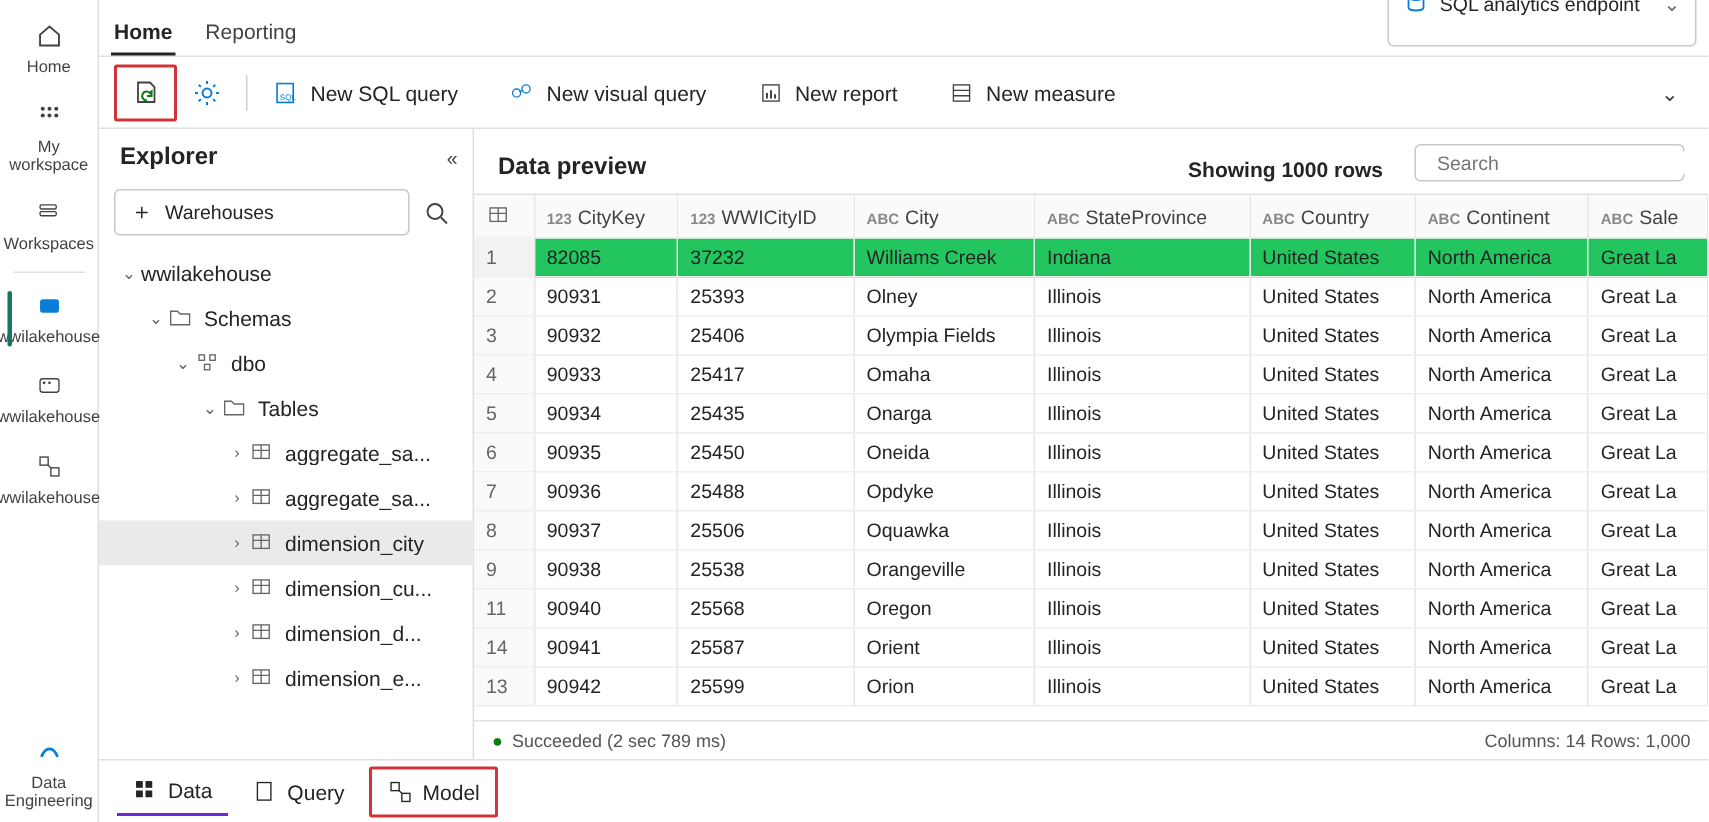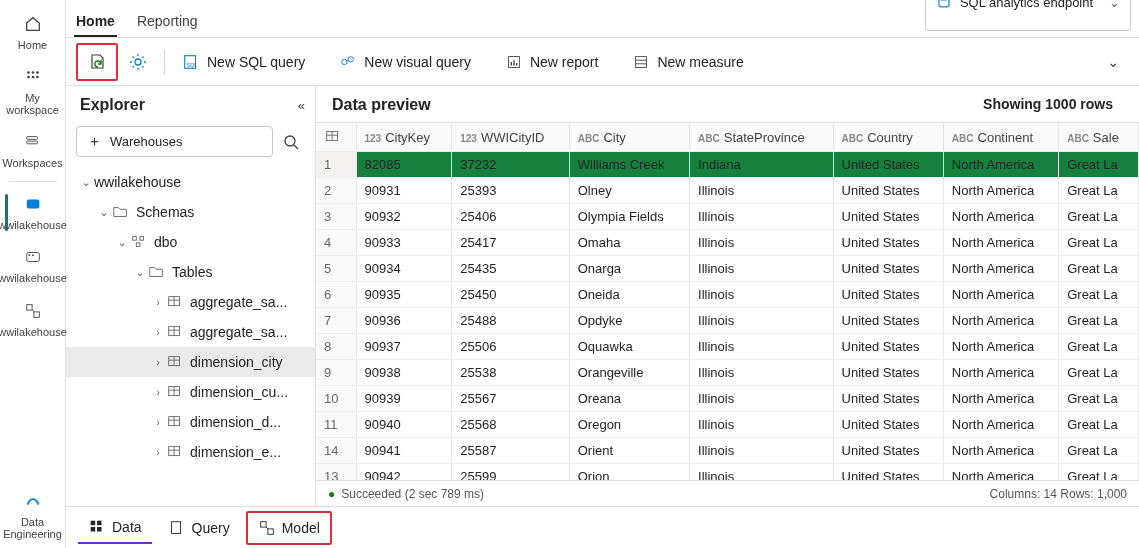--- a/index.html
+++ b/index.html
@@ -39,33 +39,33 @@
 .explorer .addbtn { display:flex; align-items:center; gap:8px; border:1px solid #c7c7c7; border-radius:4px; padding:5px 10px; flex:1; cursor:pointer; font-size:13px; }
 .explorer .srch { width:28px; height:28px; display:flex; align-items:center; justify-content:center; cursor:pointer; color:#424242; }
 .tree { flex:1; overflow:auto; padding:4px 0; }
 .tree .node { display:flex; align-items:center; height:30px; padding-right:8px; cursor:pointer; font-size:14px; color:#242424; white-space:nowrap; overflow:hidden; }
 .tree .node .tw { width:16px; text-align:center; color:#666; font-size:11px; }
 .tree .node .ic { width:18px; height:18px; margin-right:6px; display:flex;align-items:center;justify-content:center; color:#666; }
 .tree .node.sel { background:#eaeaea; }
 .tree .lbl { overflow:hidden; text-overflow:ellipsis; }
 
 .preview { flex:1; display:flex; flex-direction:column; position:relative; overflow:hidden; }
-.preview .phdr { display:flex; align-items:flex-start; padding:10px 16px 8px; gap:11px; }
+.preview .phdr { display:flex; align-items:flex-end; padding:10px 16px 8px; gap:11px; }
 .preview .phdr .ptitle { font-size:16px; font-weight:600; flex:1; }
 .preview .phdr .showing { font-size:14px; font-weight:600; color:#242424; margin-right:10px; }
 .preview .phdr .sbox { display:flex; align-items:center; gap:6px; border:1px solid #c7c7c7; border-radius:4px; padding:4px 8px; width:180px; }
 .preview .phdr .sbox input { border:none; outline:none; font-size:13px; flex:1; }
 
 .grid { flex:1; overflow:auto; border-top:1px solid #e0e0e0; }
 table { border-collapse:collapse; width:100%; font-size:13px; }
 th, td { border-right:1px solid #e6e6e6; border-bottom:1px solid #eee; padding:5px 8px; text-align:left; white-space:nowrap; height:23px; }
 th { background:#fafafa; font-weight:400; color:#424242; position:sticky; top:0; }
 th .typ { font-size:10px; color:#888; margin-right:4px; font-weight:600; }
 td.rownum, th.rownum { width:40px; text-align:left; color:#666; background:#fafafa; position:sticky; left:0; }
-tr.sel td { background:#15803d; }
+tr.sel td { background:#22c55e; }
 tr.sel td.rownum { background:#f3f2f1; }
 
 .statusbar { height:26px; border-top:1px solid #e0e0e0; display:flex; align-items:center; padding:0 12px; font-size:12px; color:#555; }
 .statusbar .ok { color:#107c10; margin-right:6px; }
 .statusbar .spacer { flex:1; }
 
 .bottomtabs { height:42px; border-top:1px solid #e0e0e0; display:flex; align-items:center; padding:0 12px; gap:6px; }
 .bottomtabs .btab { display:flex; align-items:center; gap:6px; padding:6px 10px; cursor:pointer; font-size:14px; color:#242424; }
 .bottomtabs .btab.active { font-weight:400; border-bottom:2px solid #6d28d9; }
 .redbox2 { border:2px solid #d13438; border-radius:2px; }
@@ -351,20 +351,27 @@
             </span>
             <span class="lbl">dimension_e...</span>
           </div>
         </div>
     </div>
 
     <div class="preview">
       <div class="phdr">
         <div class="ptitle">Data preview</div>
         <div class="showing">Showing 1000 rows</div>
+        <div class="sbox">
+          <svg width="14" height="14" viewBox="0 0 16 16">
+              <circle cx="7" cy="7" r="5" fill="none" stroke="#666" stroke-width="1.3"></circle>
+              <line x1="11" y1="11" x2="15" y2="15" stroke="#666" stroke-width="1.3"></line>
+            </svg>
+          <input placeholder="Search" style="">
+        </div>
       </div>
       <div class="grid">
         <table id="grid-table">
             <thead>
               <tr>
                 <th class="rownum">
                   <svg width="18" height="18" viewBox="0 0 20 20">
                     <rect x="3" y="4" width="12" height="10" fill="none" stroke="currentColor"></rect>
                     <line x1="3" y1="8" x2="15" y2="8" stroke="currentColor"></line>
                     <line x1="9" y1="4" x2="9" y2="14" stroke="currentColor"></line>
@@ -464,30 +471,20 @@
                 <td class="rownum">9</td>
                 <td>90938</td>
                 <td>25538</td>
                 <td>Orangeville</td>
                 <td>Illinois</td>
                 <td>United States</td>
                 <td>North America</td>
                 <td>Great La</td>
               </tr>
               <tr>
-                <td class="rownum">10</td>
-                <td>90939</td>
-                <td>25567</td>
-                <td>Oreana</td>
-                <td>Illinois</td>
-                <td>United States</td>
-                <td>North America</td>
-                <td>Great La</td>
-              </tr>
-              <tr>
                 <td class="rownum">11</td>
                 <td>90940</td>
                 <td>25568</td>
                 <td>Oregon</td>
                 <td>Illinois</td>
                 <td>United States</td>
                 <td>North America</td>
                 <td>Great La</td>
               </tr>
               <tr>

